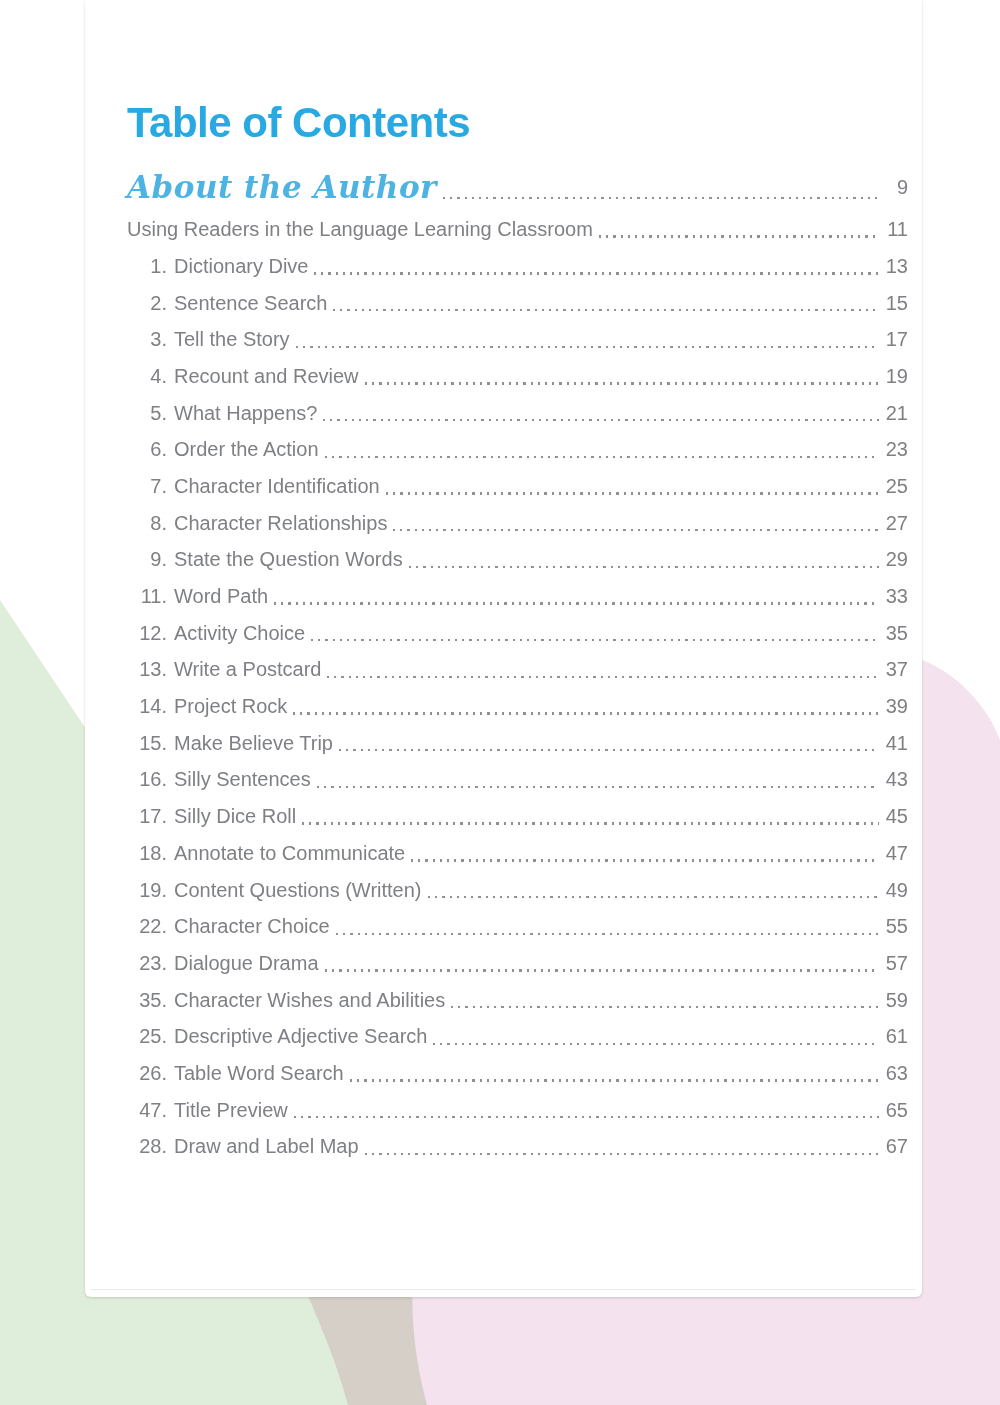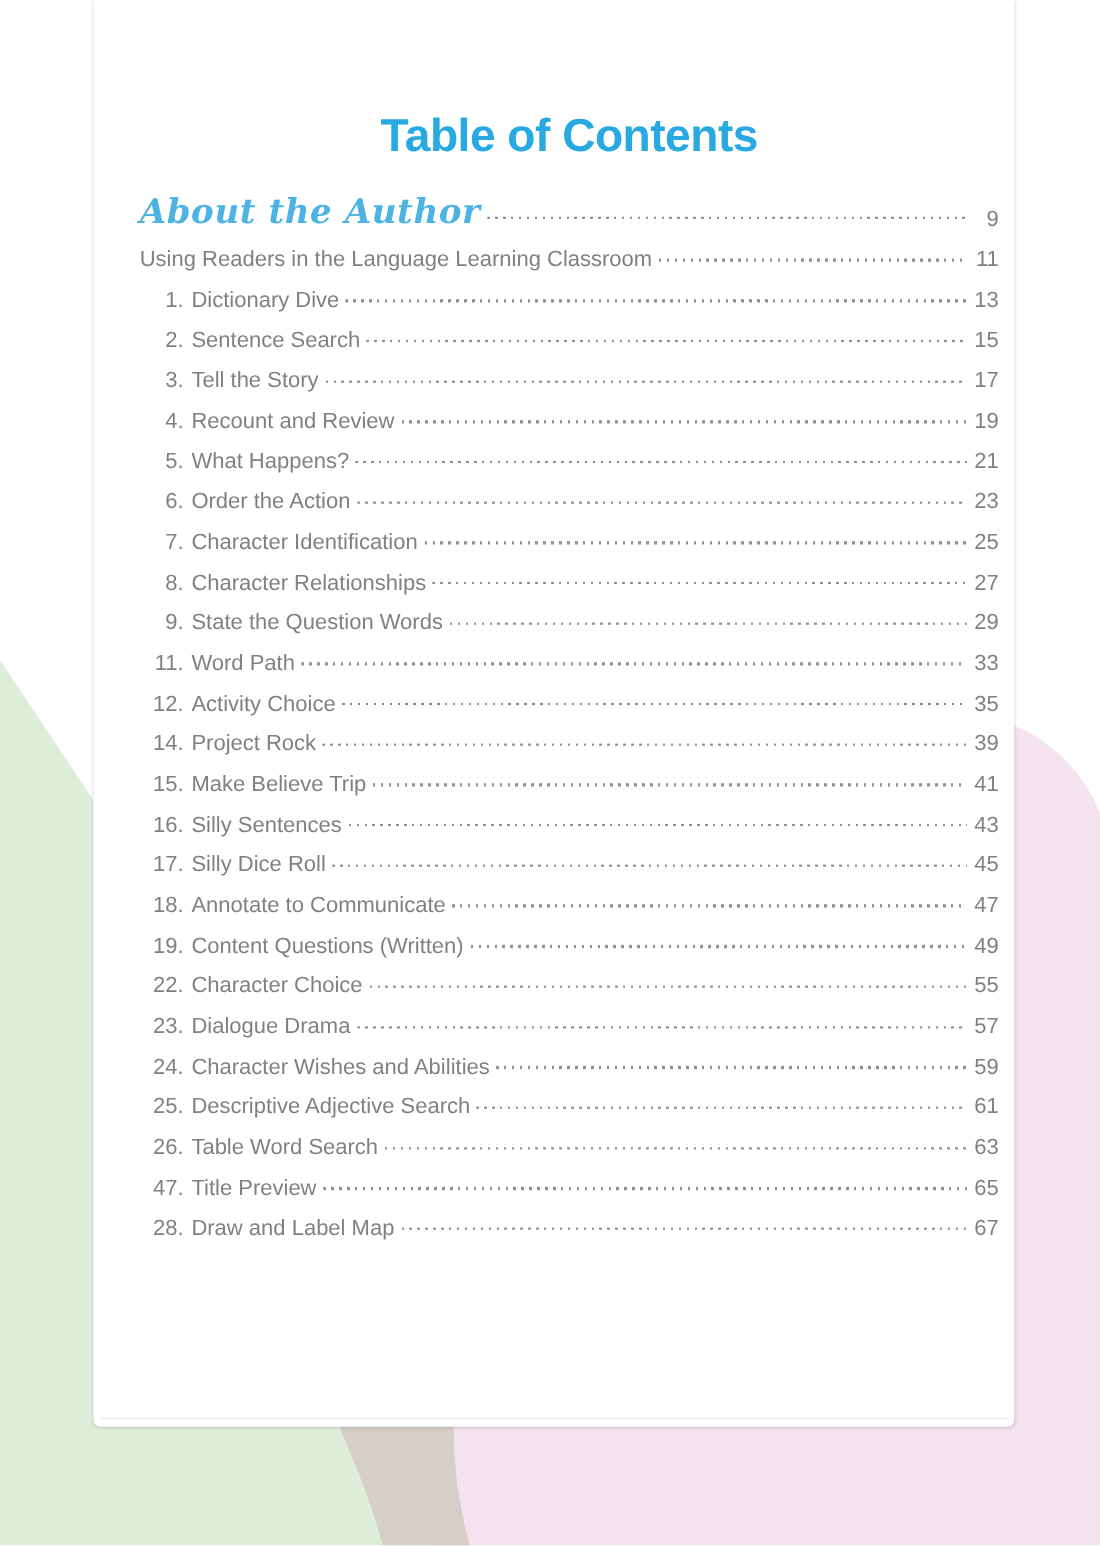--- a/index.html
+++ b/index.html
@@ -29,25 +29,24 @@
   }
   .content {
     position:absolute; left:42px; right:14px; top:0;
     padding-top:98px;
   }
   .toc-title {
     margin:0;
     font-size:42px; line-height:50px;
     font-weight:bold;
     letter-spacing:-0.5px;
-    text-align:center;
     color:var(--accent-blue, #29a9e1);
   }
   .row {
-    display:flex; align-items:flex-end;
+    display:flex; align-items:center;
     height:36.7px;
     font-size:20px;
     color:var(--text-gray, #7e8084);
   }
   .row .num {
     flex:none; width:40px; padding-right:7px;
     text-align:right;
   }
   .row .label { white-space:nowrap; }
   .row .dots {
@@ -169,20 +168,26 @@
     <span class="page">33</span>
   </div>
 
   <div class="row">
     <span class="num">12.</span>
     <span class="label">Activity Choice</span>
     <span class="dots"></span>
     <span class="page">35</span>
   </div>
 
+  <div class="row">
+    <span class="num">13.</span>
+    <span class="label">Write a Postcard</span>
+    <span class="dots"></span>
+    <span class="page">37</span>
+  </div>
 
   <div class="row">
     <span class="num">14.</span>
     <span class="label">Project Rock</span>
     <span class="dots"></span>
     <span class="page">39</span>
   </div>
 
   <div class="row">
     <span class="num">15.</span>
@@ -229,21 +234,21 @@
   </div>
 
   <div class="row">
     <span class="num">23.</span>
     <span class="label">Dialogue Drama</span>
     <span class="dots"></span>
     <span class="page">57</span>
   </div>
 
   <div class="row">
-    <span class="num">24.</span>
+    <span class="num">35.</span>
     <span class="label">Character Wishes and Abilities</span>
     <span class="dots"></span>
     <span class="page">59</span>
   </div>
 
   <div class="row">
     <span class="num">25.</span>
     <span class="label">Descriptive Adjective Search</span>
     <span class="dots"></span>
     <span class="page">61</span>

